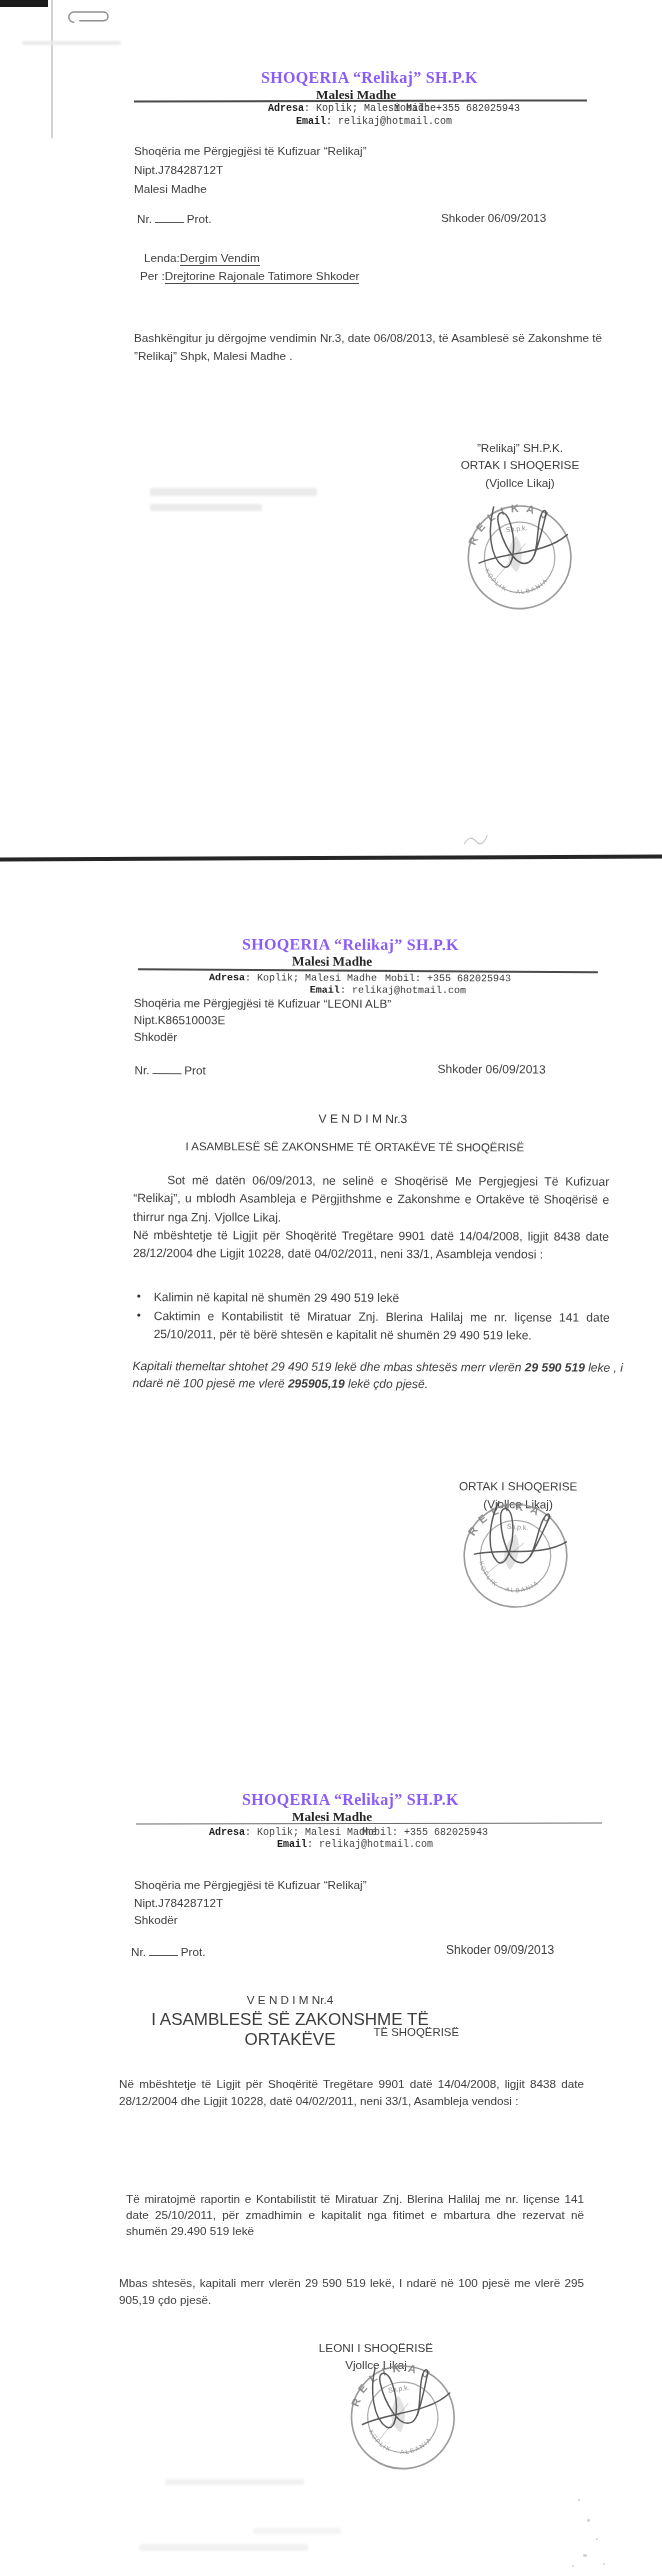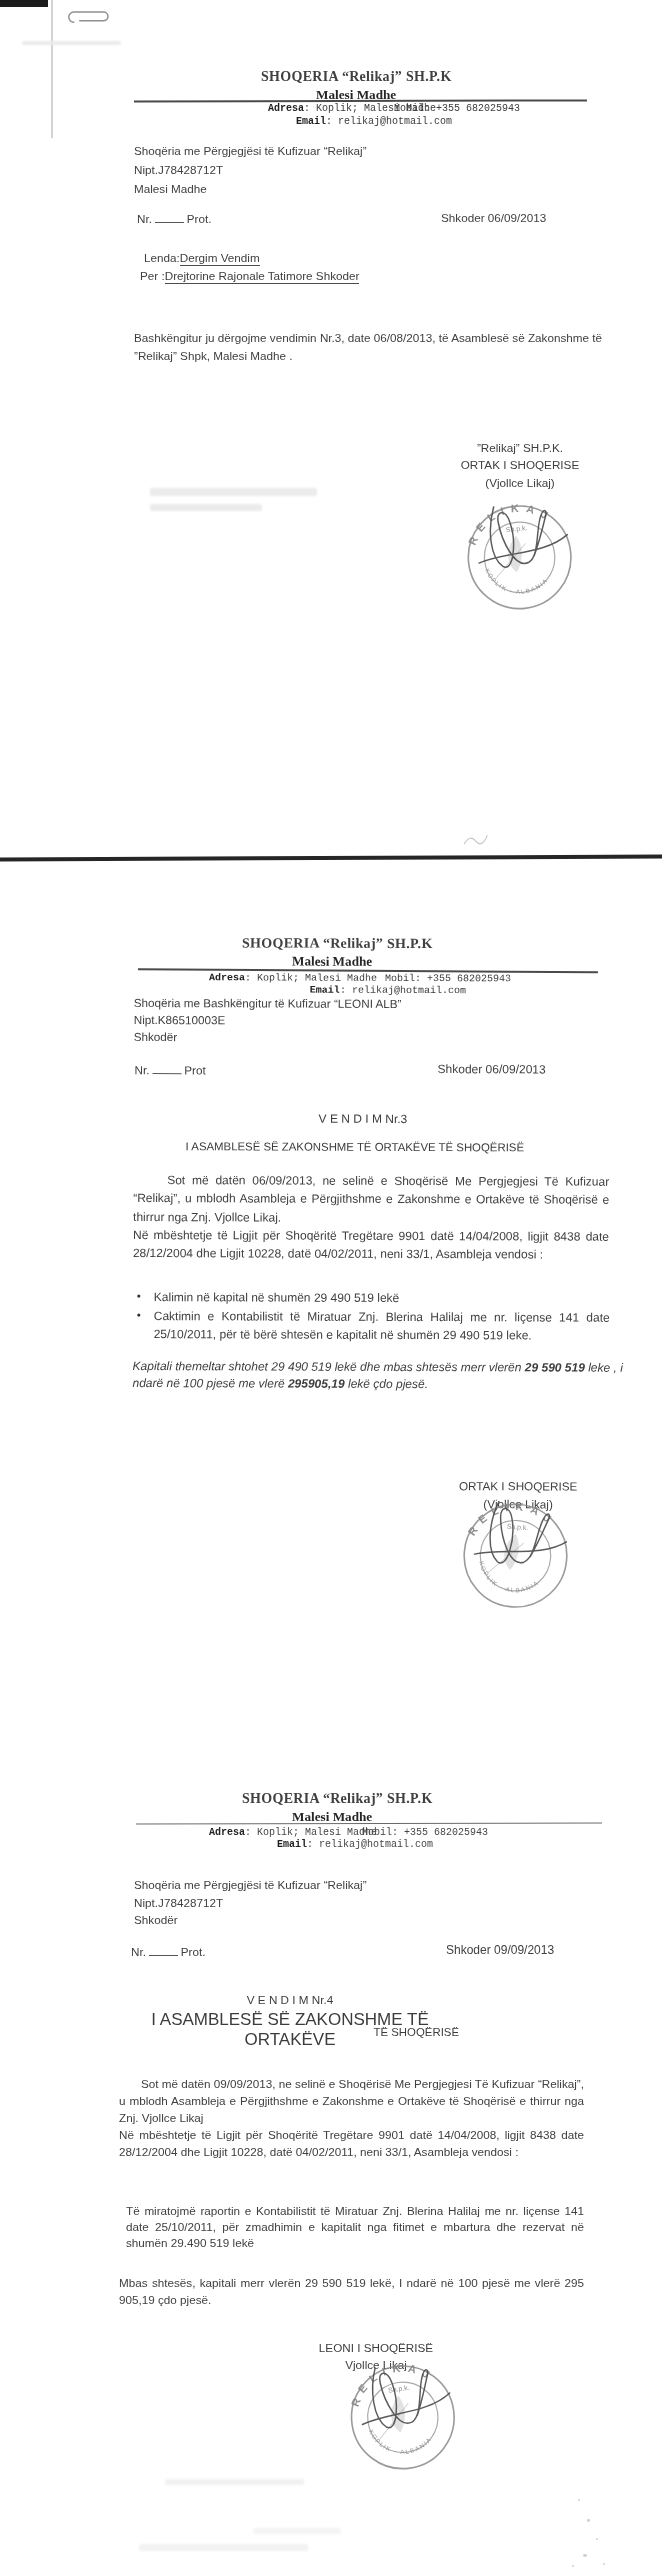--- a/index.html
+++ b/index.html
@@ -1,19 +1,19 @@
 <!DOCTYPE html>
 <html style="font-size:11.7px"><head>
 <meta charset="utf-8">
 <style>
   html,body{margin:0;padding:0;}
   body{width:663px;height:2576px;position:relative;background:#ffffff;overflow:hidden;
        font-family:"Liberation Sans",sans-serif;color:#3f3f3f;}
   .abs{position:absolute;}
-  .hdr-title{font-family:"Liberation Serif",serif;font-weight:bold;color:#404040;font-size:14px;letter-spacing:0.3px;white-space:nowrap;}
+  .hdr-title{font-family:"Liberation Serif",serif;font-weight:bold;color:#8b5cf6;font-size:16px;letter-spacing:0.3px;white-space:nowrap;}
   .hdr-city{font-family:"Liberation Serif",serif;font-weight:bold;color:#262626;font-size:13.2px;white-space:nowrap;}
   .hdr-rule{background:#4a4a4a;height:1.5px;}
   .hdr-small{font-family:Liberation Mono, monospace;font-size:10px;color:#3b3b3b;white-space:nowrap;}
   .hdr-small b{color:#222;}
   .body16{font-size:11.7px;line-height:19px;color:#404040;}
   .line16{font-size:11.7px;color:#404040;white-space:nowrap;}
   .blank{display:inline-block;width:29px;border-bottom:1.2px solid #565656;height:10.3px;margin:0 2.9px;}
   .u{border-bottom:1.2px solid #4c4c4c;padding-bottom:0.7px;}
   .just{text-align:justify;}
   .par{font-size:11.7px;color:#404040;}
@@ -101,21 +101,21 @@
 <div style="transform:rotate(0.2deg);transform-origin:132px 954px;">
 
   <div class="abs hdr-title" style="left:242px;top:935px;">SHOQERIA “Relikaj” SH.P.K</div>
   <div class="abs hdr-city" style="left:292px;top:953px;">Malesi Madhe</div>
   <div class="abs hdr-rule" style="left:138px;top:969px;width:460px;transform:rotate(0.18deg);"></div>
   <div class="abs hdr-small" style="left:209px;top:972px;"><b>Adresa</b><span>: Koplik;  Malesi Madhe</span></div>
   <div class="abs hdr-small" style="left:385px;top:972px;"><span>Mobil</span><span>: +355 682025943</span></div>
   <div class="abs hdr-small" style="left:310px;top:984px;"><b>Email</b><span>: relikaj@hotmail.com</span></div>
 
   <div class="abs" style="left:134px;top:994px;font-size:11.7px;line-height:17px;color:#404040;">
-    <div>Shoqëria me Bashkëngitur të Kufizuar  “LEONI ALB”</div>
+    <div>Shoqëria me Përgjegjësi të Kufizuar  “LEONI ALB”</div>
     <div>Nipt.K86510003E</div>
     <div>Shkodër</div>
   </div>
 
   <div class="abs line16" style="left:135px;top:1063px;">
     <span>Nr.</span><span class="blank"></span><span>Prot</span>
   </div>
   <div class="abs line16" style="left:438px;top:1061px;font-size:12px;">Shkoder 06/09/2013</div>
 
   <div class="abs" style="left:136px;top:1111px;width:455px;text-align:center;font-size:12px;color:#3c3c3c;">V E N D I M Nr.3</div>
@@ -183,24 +183,23 @@
   <div class="abs line16" style="left:131px;top:1945px;">
     <span>Nr.</span><span class="blank"></span><span>Prot.</span>
   </div>
   <div class="abs line16" style="left:446px;top:1943px;font-size:12px;">Shkoder 09/09/2013</div>
 
   <div class="abs" style="left:121px;top:1993px;width:338px;text-align:center;font-size:11.7px;color:#3c3c3c;">V E N D I M  Nr.4</div>
   <div class="abs" style="left:121px;top:2010px;width:338px;text-align:center;font-size:17px;color:#3c3c3c;">I ASAMBLESË SË ZAKONSHME TË ORTAKËVE</div>
   <div class="abs" style="left:121px;top:2026px;width:338px;text-align:right;font-size:11.4px;color:#3c3c3c;">TË SHOQËRISË</div>
 
   <div class="abs" style="left:119px;top:2075px;width:465px;">
-    <p class="par just" style="margin:0;text-indent:22px;line-height:17px;">Sot më datën 09/09/2013, ne selinë e Shoqërisë Me Pergjegjesi Të Kufizuar  “Relikaj”, u mblodh Asambleja e Përgjithshme e Zakonshme e Ortakëve të Shoqërisë e thirrur nga Znj. Vjollce Likaj</p>
     <p class="par just" style="margin:0;line-height:17px;">Në mbështetje të Ligjit për Shoqëritë Tregëtare 9901 datë 14/04/2008, ligjit 8438 date 28/12/2004 dhe Ligjit 10228, datë 04/02/2011, neni 33/1, Asambleja vendosi :</p>
   </div>
-  <div class="abs par just" style="left:126px;top:2191px;width:458px;line-height:16px;margin-top:12px;">Të miratojmë raportin e Kontabilistit të Miratuar Znj. Blerina Halilaj me nr. liçense 141 date 25/10/2011, për zmadhimin e kapitalit nga fitimet e mbartura dhe rezervat në  shumën 29.490 519  lekë</div>
+  <div class="abs par just" style="left:126px;top:2191px;width:458px;line-height:16px;">Të miratojmë raportin e Kontabilistit të Miratuar Znj. Blerina Halilaj me nr. liçense 141 date 25/10/2011, për zmadhimin e kapitalit nga fitimet e mbartura dhe rezervat në  shumën 29.490 519  lekë</div>
   <div class="abs par just" style="left:119px;top:2274px;width:465px;line-height:17px;">Mbas shtesës, kapitali merr  vlerën 29 590 519  lekë, I ndarë në  100 pjesë me vlerë 295 905,19 çdo pjesë.</div>
 
   <div class="abs sigblock" style="left:290px;top:2341px;width:172px;">
     <div>LEONI  I SHOQËRISË</div>
     <div style="margin-top:4.4px;">Vjollce Likaj</div>
   </div>
 
   <svg class="abs stamp-svg" style="left:339px;top:2347px;transform:rotate(-8deg);" width="126" height="129" viewBox="0 0 172 176">
     <defs>
       <path id="s3t" d="M 24,96 A 62,62 0 0 1 148,96" fill="none"></path>

